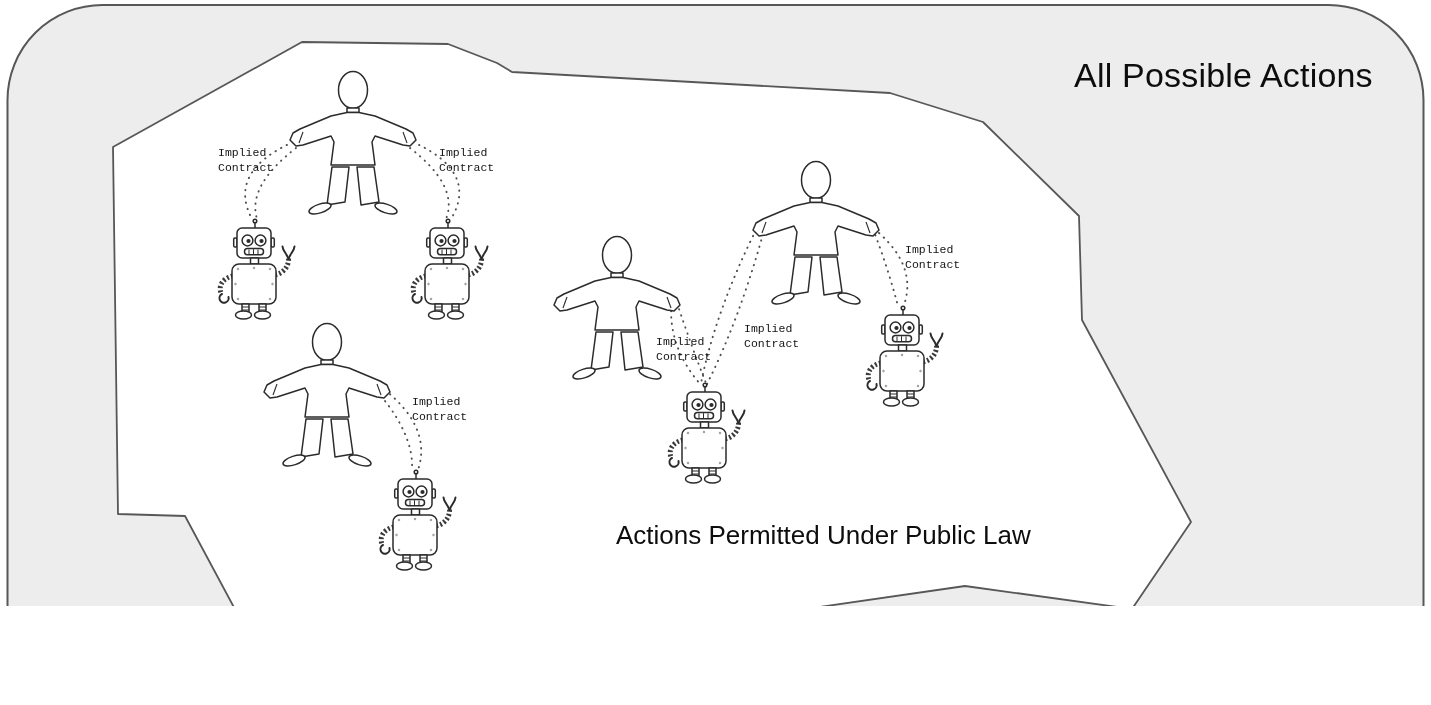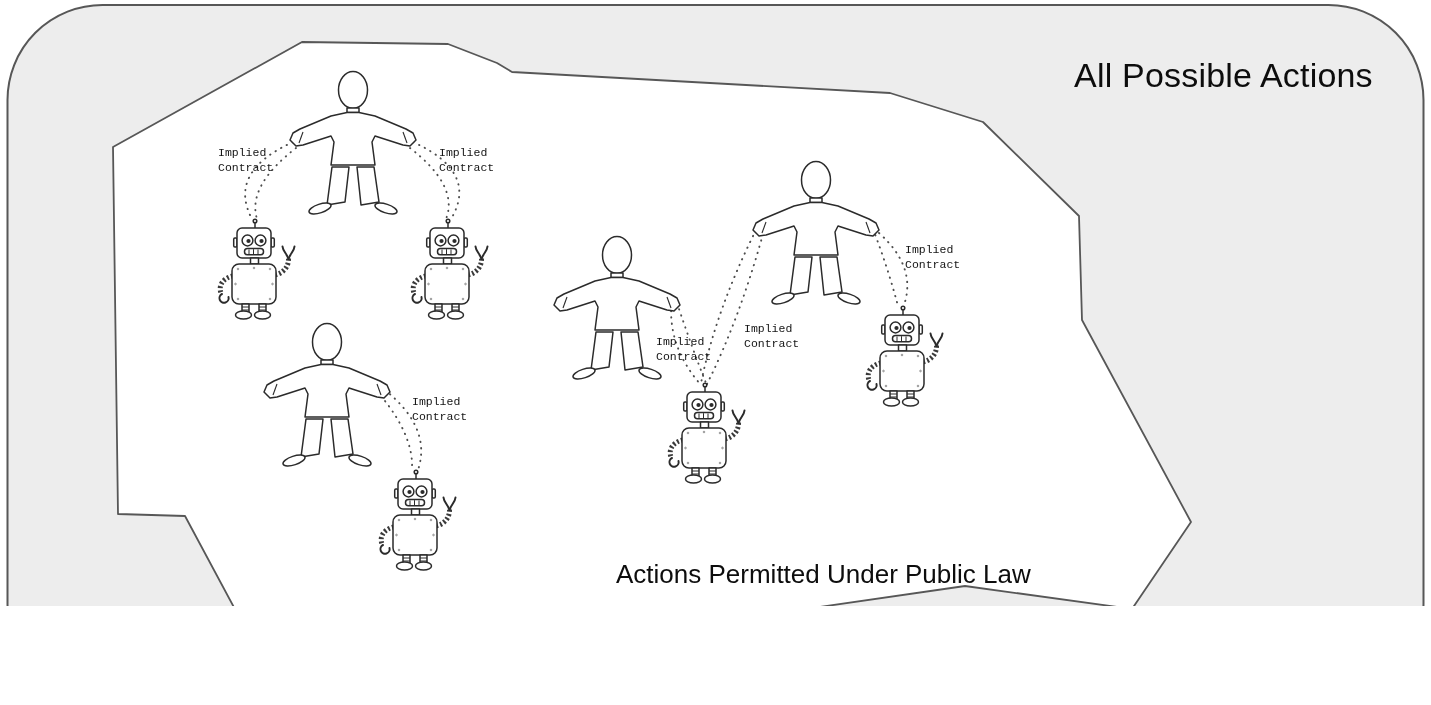--- a/index.html
+++ b/index.html
@@ -11,21 +11,20 @@
   .canvas svg{position:absolute;left:0;top:0;}
   .title{
     position:absolute;left:1074px;top:56px;
     font-size:34px;line-height:38px;color:#0d0d0d;
     letter-spacing:0.2px;white-space:nowrap;
   }
   .caption{
     position:absolute;left:616px;top:520px;
     font-size:26px;line-height:30px;color:#0d0d0d;
     white-space:nowrap;
-    margin-top:39px;
   }
   .contract-label{
     position:absolute;
     font-size:11.5px;line-height:14.5px;color:#141414;
     white-space:pre-line;
     font-family:Liberation Mono, monospace;
   }
 </style>
 </head>
 <body>

